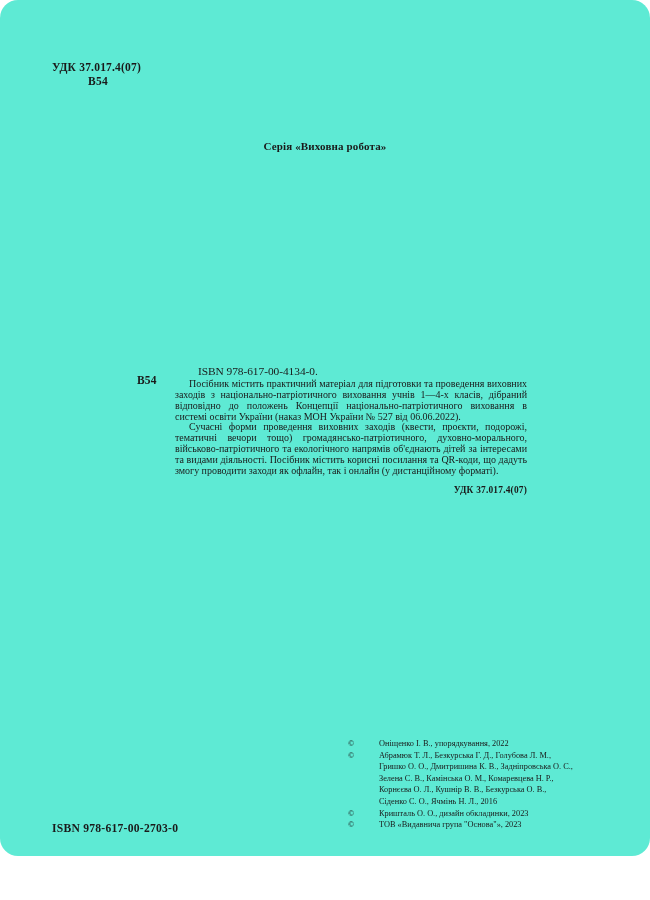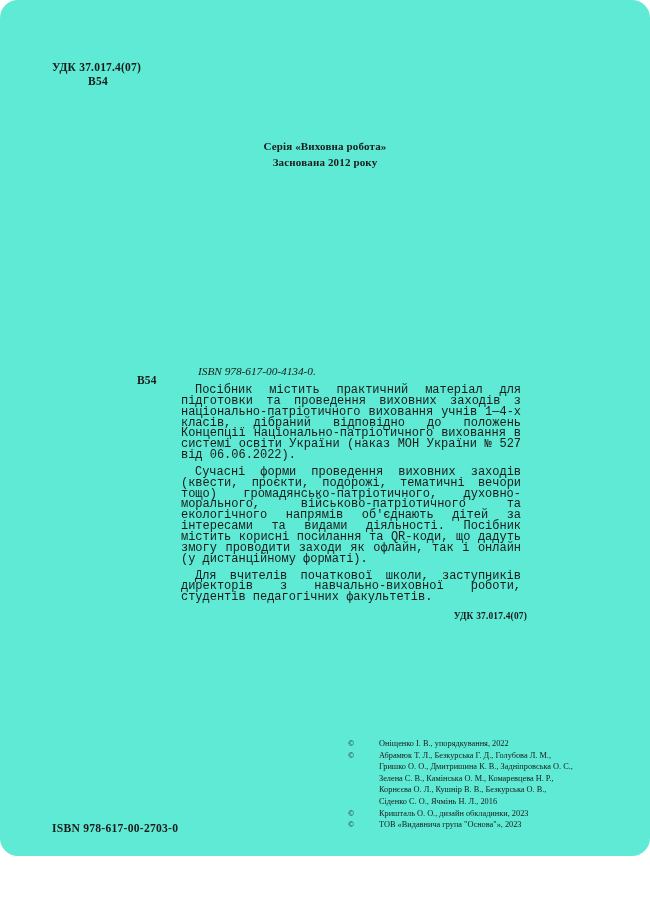--- a/index.html
+++ b/index.html
@@ -80,30 +80,28 @@
     text-indent: 23px;
     letter-spacing: -0.05px;
     margin: 0;
   }
   .isbn-inline {
     font-size: 11.4px;
     line-height: 16px;
     text-indent: 23px;
     margin: 0;
     letter-spacing: -0.05px;
-    font-style: italic;
   }
   .annot {
-    font-size: 12px;
+    font-size: 10px;
     line-height: 10.85px;
     text-align: justify;
     text-indent: 14px;
-    margin: 6px;
+    margin: 0;
     letter-spacing: -0.02px;
-    font-family: Liberation Mono, monospace;
   }
   .udk-bottom-right {
     margin-top: 8px;
     text-align: right;
     font-size: 9.4px;
     font-weight: bold;
     letter-spacing: 0.2px;
   }
 
   
@@ -151,30 +149,28 @@
 
 <div class="page">
 
   <div class="udk-top">
     <span>УДК 37.017.4(07)</span>
     <span class="line2">В54</span>
   </div>
 
   <div class="series">
     <span class="s-line">Серія «Виховна робота»</span>
-    <span class="s-line">Заснована 2012 року</span>
   </div>
 
   <div class="record">
     <div class="record-code">В54</div>
     <div class="record-body">
       <p class="isbn-inline">ISBN 978-617-00-4134-0.</p>
       <p class="annot">Посібник містить практичний матеріал для підготовки та проведення виховних заходів з національно-патріотичного виховання учнів 1—4-х класів, дібраний відповідно до положень Концепції національно-патріотичного виховання в системі освіти України (наказ МОН України № 527 від 06.06.2022).</p>
       <p class="annot">Сучасні форми проведення виховних заходів (квести, проєкти, подорожі, тематичні вечори тощо) громадянсько-патріотичного, духовно-морального, військово-патріотичного та екологічного напрямів об'єднають дітей за інтересами та видами діяльності. Посібник містить корисні посилання та QR-коди, що дадуть змогу проводити заходи як офлайн, так і онлайн (у дистанційному форматі).</p>
-      <p class="annot">Для вчителів початкової школи, заступників директорів з навчально-виховної роботи, студентів педагогічних факультетів.</p>
       <div class="udk-bottom-right">УДК 37.017.4(07)</div>
     </div>
   </div>
 
   <div class="copyright">
 
     <div class="cp-item">
       <span class="cp-mark">©</span>
       <span class="cp-text">
         <span class="sub">Оніщенко І. В., упорядкування, 2022</span>

